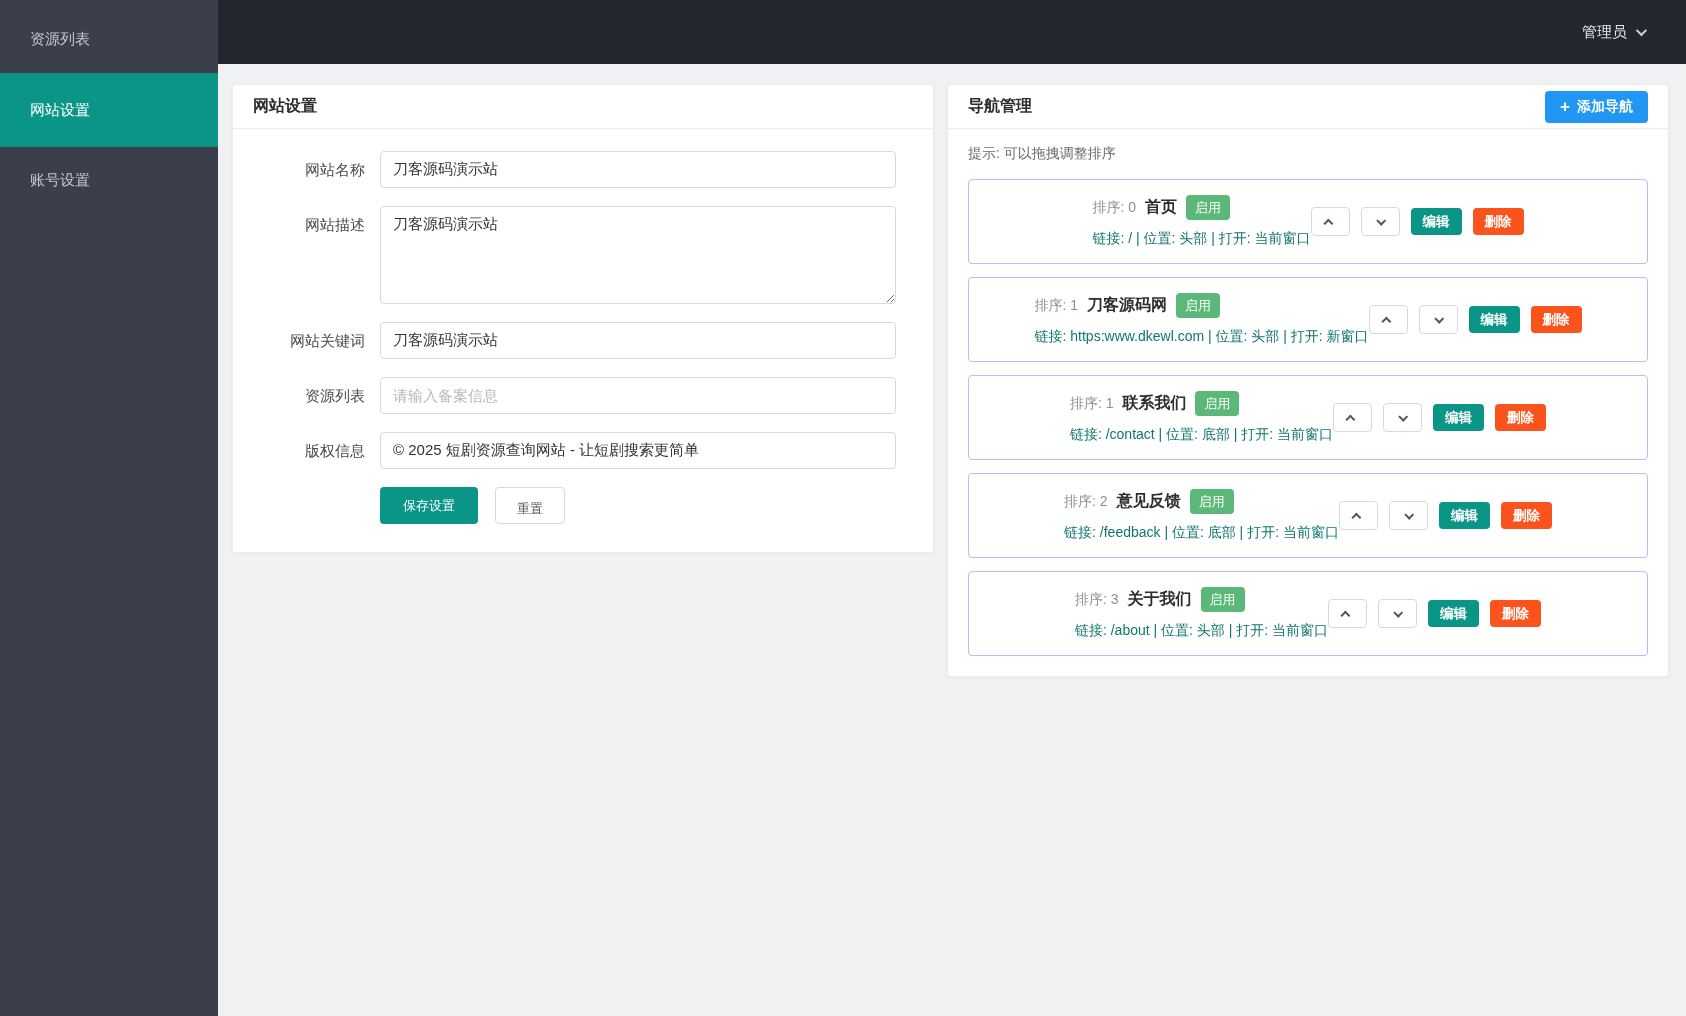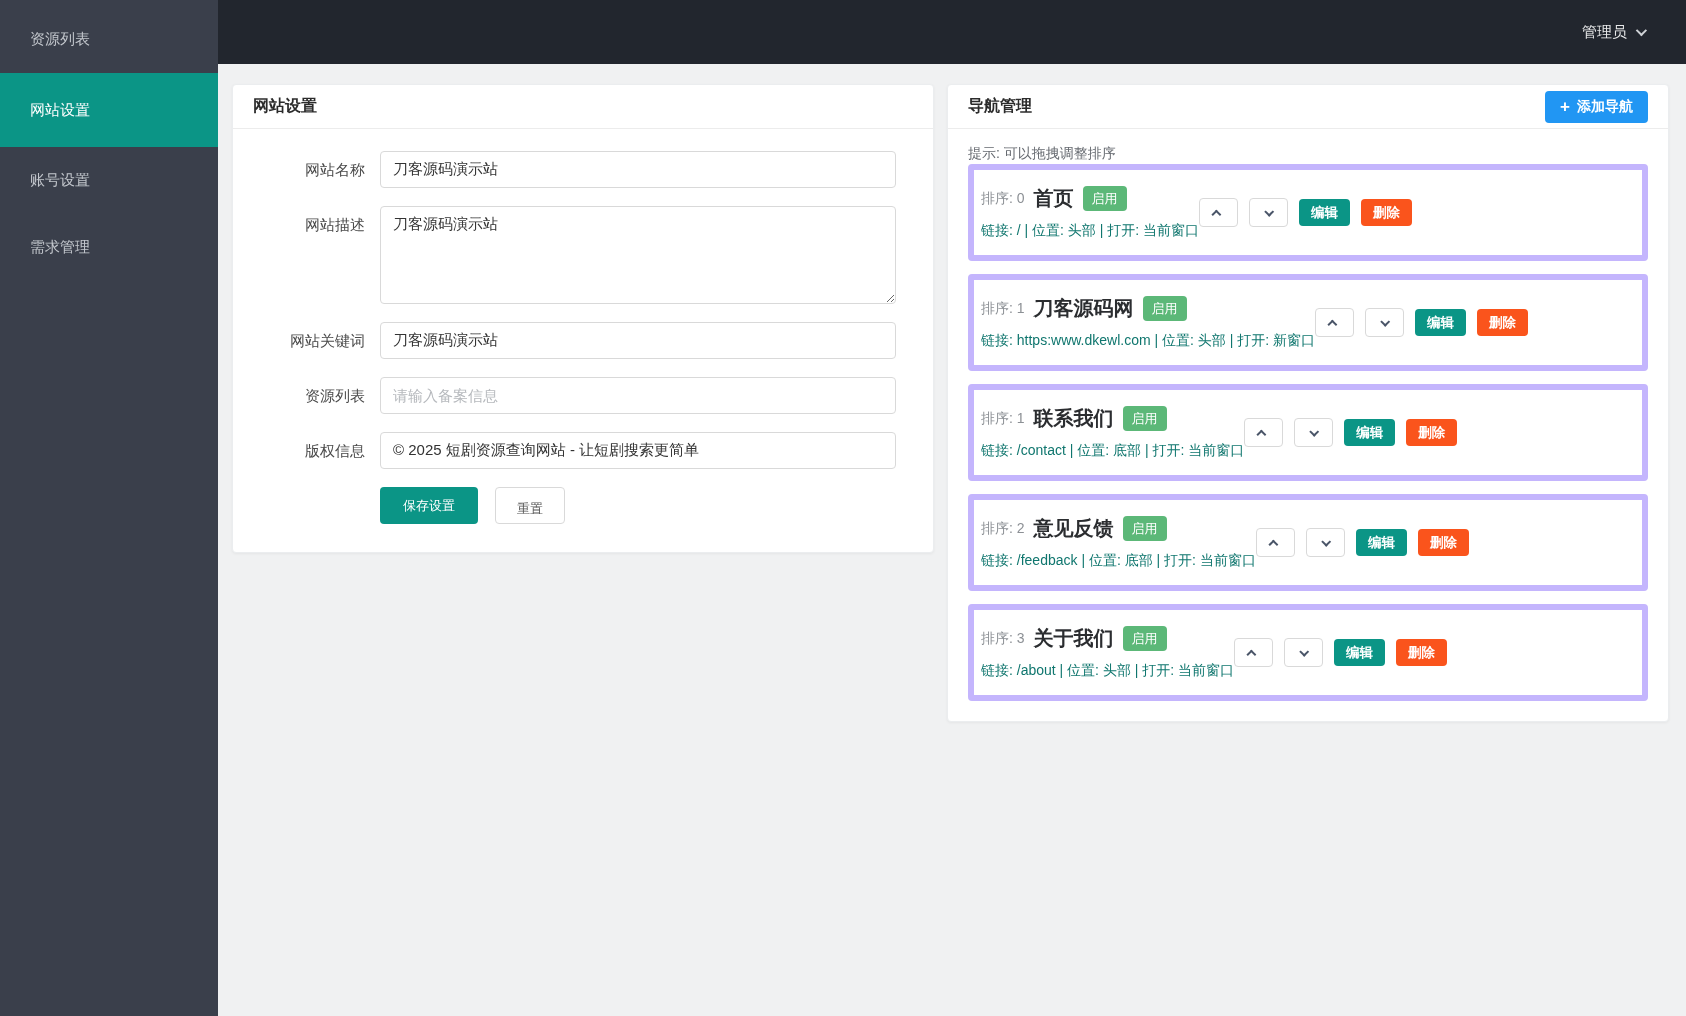--- a/index.html
+++ b/index.html
@@ -55,28 +55,28 @@
   .btn-save { background:#0b9586; color:#fff; height:37px; padding:0 23px; }
   .btn-reset { background:#fff; color:#555; height:37px; padding:12px 21px;
     border:1px solid #d9d9d9; }
 
   
   .nav-card { flex:1; }
   .btn-add { background:#2196f3; color:#fff; height:32px; padding:0 15px;
     display:flex; align-items:center; gap:7px; font-size:14px; font-weight:bold; }
   .plus { font-size:17px; font-weight:bold; line-height:1; }
   .nav-card .card-body { padding:16px 20px 20px; }
-  .hint { font-size:14px; color:#666a70; margin-bottom:1px; }
-  .nav-item { border:6px solid #c4b5fd; border-radius:4px; padding:15px 7px;
-    margin-bottom:13px; display:flex; align-items:center; justify-content:flex-start;
+  .hint { font-size:14px; color:#666a70; margin-bottom:16px; }
+  .nav-item { border:1px solid #c4b5fd; border-radius:4px; padding:15px 20px;
+    margin-bottom:13px; display:flex; align-items:center; justify-content:center;
     background:#fff; }
   .nav-item:last-child { margin-bottom:0; }
   .nav-line1 { display:flex; align-items:center; gap:9px; }
   .nav-sort { font-size:14px; color:#8c9095; }
-  .nav-name { font-size:20px; font-weight:bold; color:#2b2d30; }
+  .nav-name { font-size:16px; font-weight:bold; color:#2b2d30; }
   .badge { background:#5cb878; color:#fff; font-size:13px; padding:6px 9px;
     border-radius:4px; line-height:1; }
   .nav-line2 { font-size:14px; color:#0f766e; margin-top:10px; }
   .nav-actions { display:flex; align-items:center; gap:11px; }
   .btn-arrow { width:39px; height:29px; background:#fff; border:1px solid #d9d9d9;
     border-radius:4px; display:flex; align-items:center; justify-content:center;
     cursor:pointer; }
   .btn-arrow .chev { border-color:#4a5568; width:7px; height:7px; }
   .btn-arrow .chev.up { transform:rotate(-135deg) translateY(-3px); }
   .btn-arrow .chev.down { transform:rotate(45deg) translateY(-1px); }
@@ -86,21 +86,20 @@
     font-size:13.5px; font-weight:bold; }
 </style>
 </head>
 <body>
 
 <aside class="sidebar">
   <nav class="menu">
     <div class="menu-item">资源列表</div>
     <div class="menu-item active">网站设置</div>
     <div class="menu-item">账号设置</div>
-    <div class="menu-item">需求管理</div>
   </nav>
 </aside>
 
 <header class="topbar">
   <div class="user-menu">
     <span>管理员</span>
     <i class="chev down"></i>
   </div>
 </header>
 

